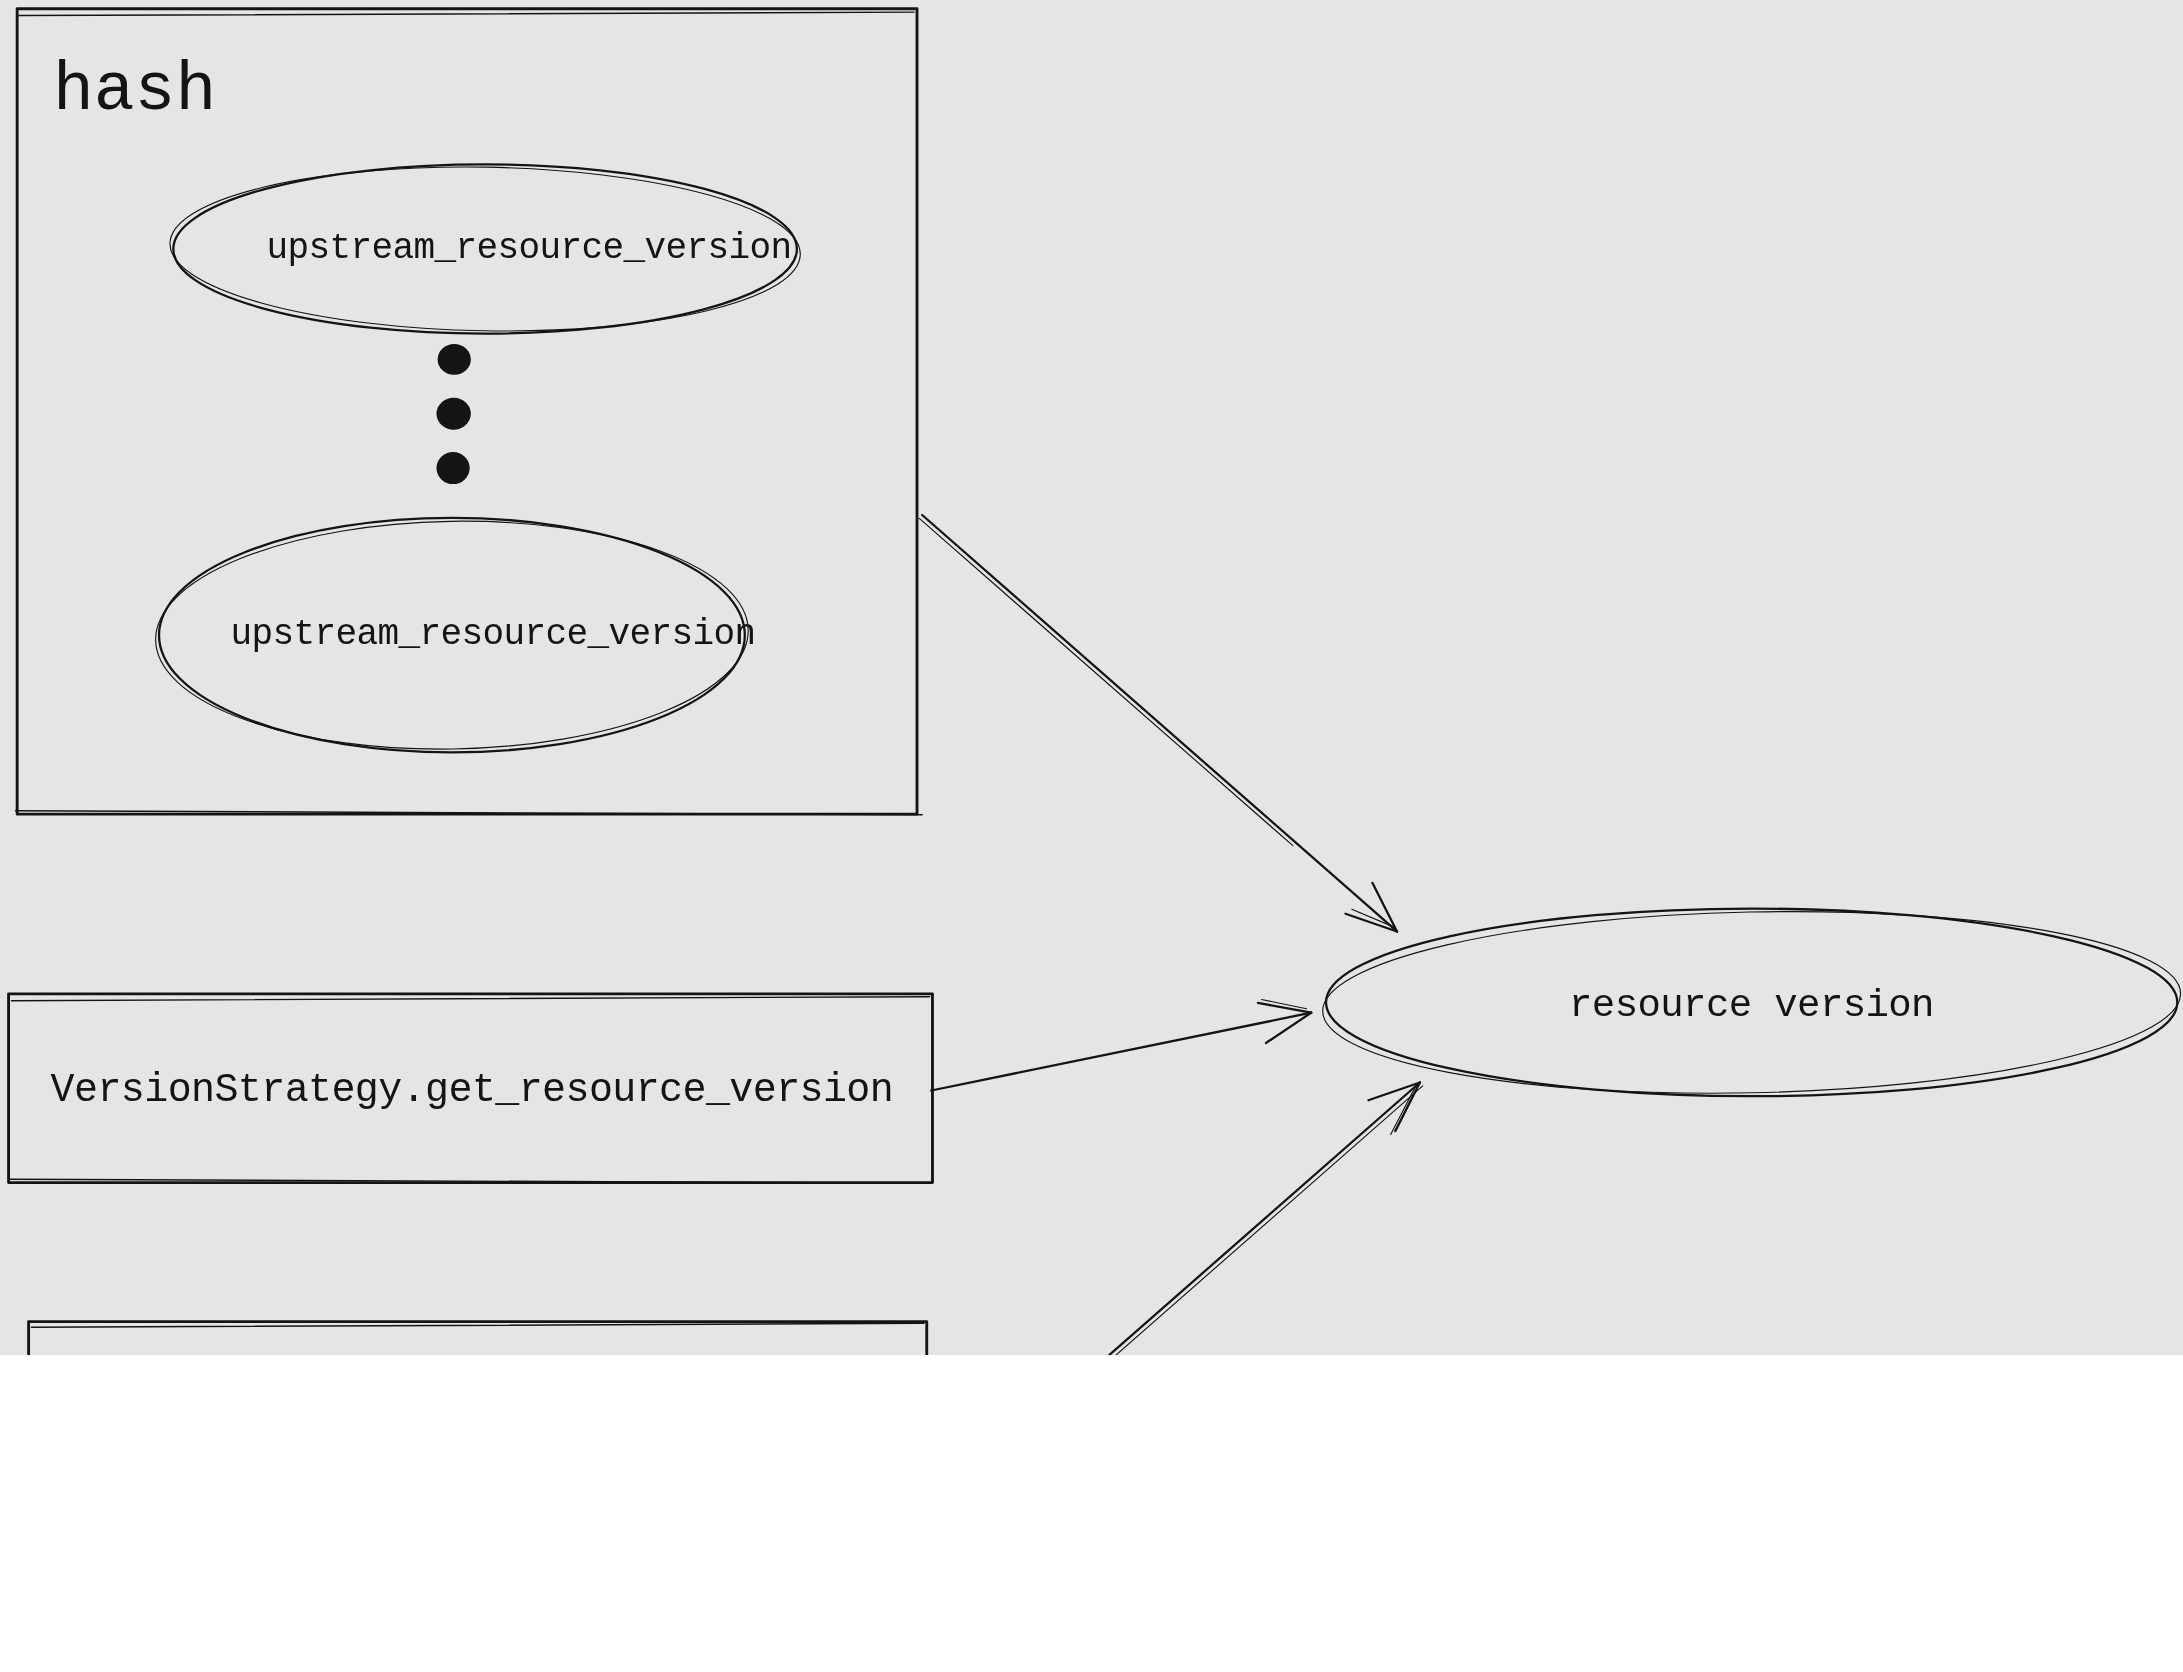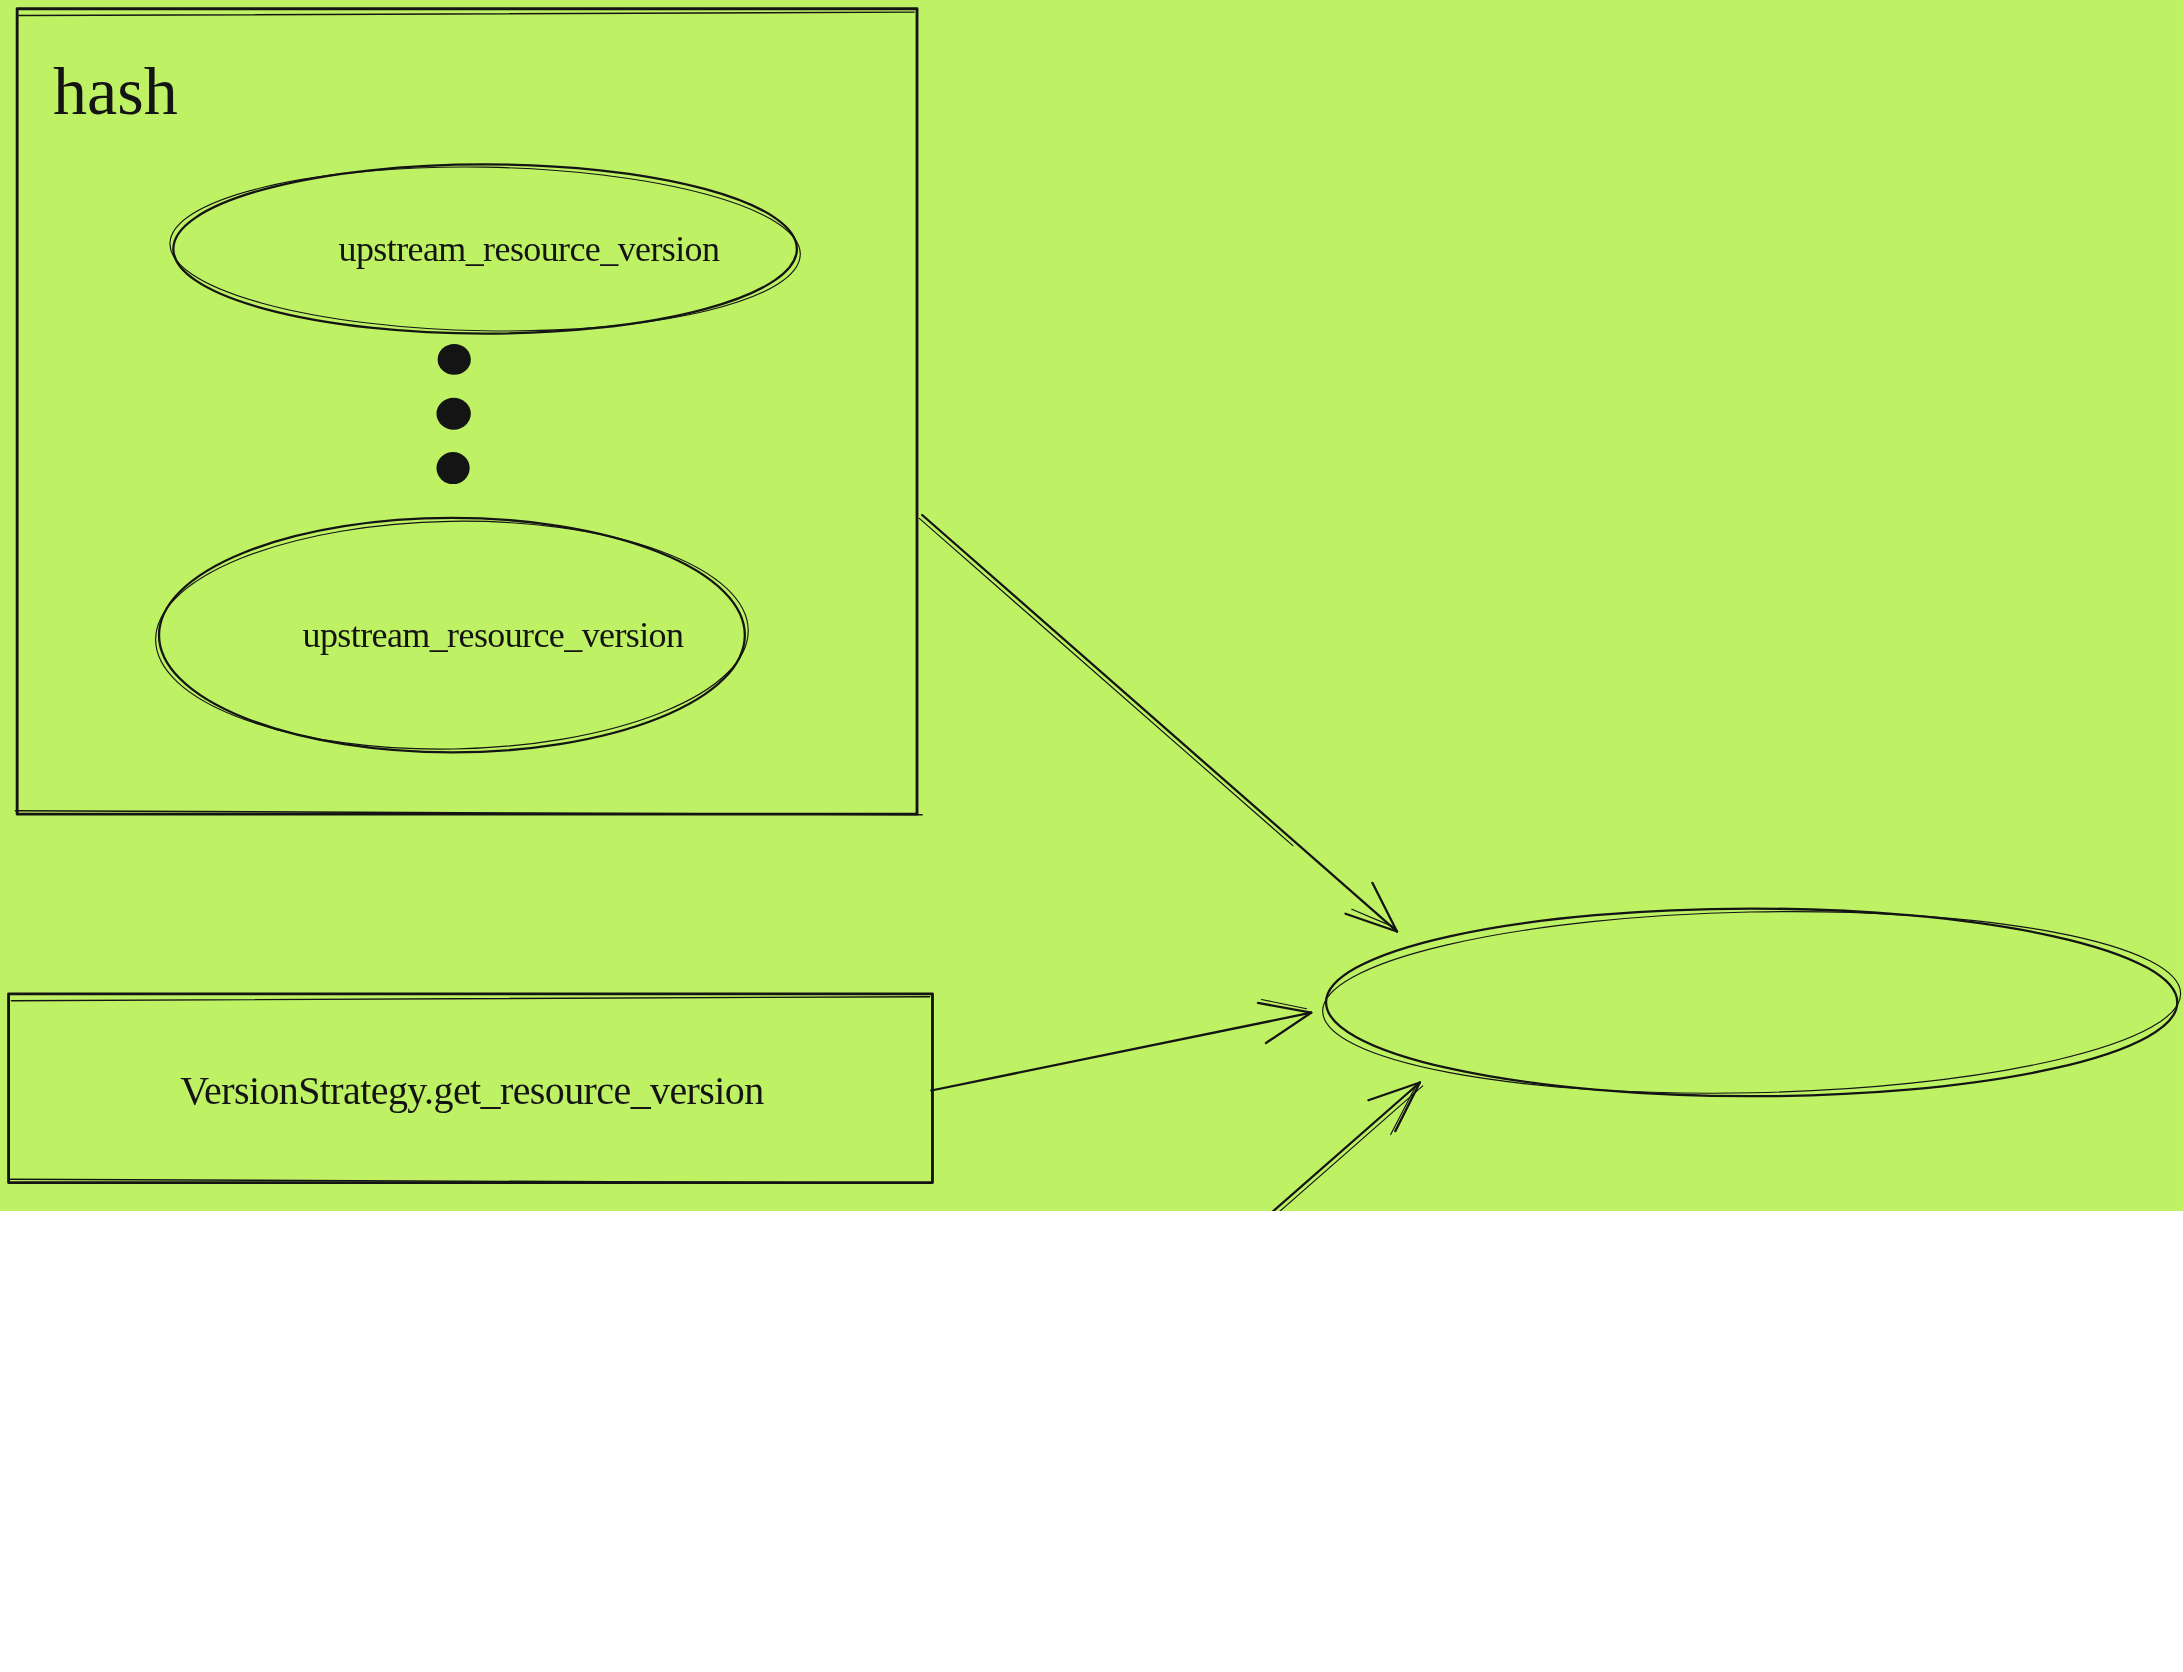--- a/index.html
+++ b/index.html
@@ -3,23 +3,23 @@
 <meta charset="utf-8">
 <style>
   html, body {
     margin: 0;
     padding: 0;
     background: #ffffff;
   }
   .canvas {
     position: relative;
     width: 2183px;
-    height: 1211px;
-    background: #bef264;
-    font-family: Liberation Serif, serif;
+    height: 1355px;
+    background: #e5e5e5;
+    font-family: Liberation Mono, monospace;
     color: #141414;
     overflow: hidden;
   }
   .shapes-layer {
     position: absolute;
     left: 0;
     top: 0;
     width: 2183px;
     height: 1673px;
   }
@@ -118,15 +118,16 @@
 
   <div class="label node-label" style="left:175px; top:220px; width:620px; height:57px;">upstream_resource_version</div>
 
   <div class="label node-label" style="left:156px; top:606px; width:586px; height:57px;">upstream_resource_version</div>
 
   <div class="label strategy-label" style="left:11.4px; top:1058px; width:921px; height:64px;">VersionStrategy.get_resource_version</div>
 
   <div class="hash-title" style="left:62px; top:1371px;">hash</div>
 
 
+  <div class="label result-label" style="left:1326px; top:977px; width:851px; height:57px;">resource version</div>
 
 </div>
 
 
 </body></html>

